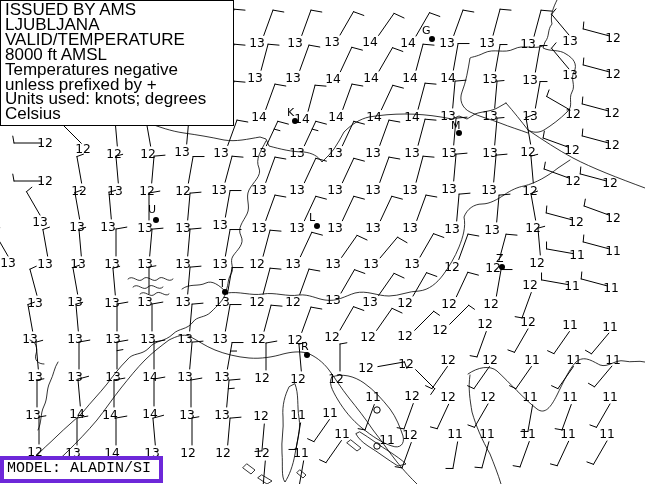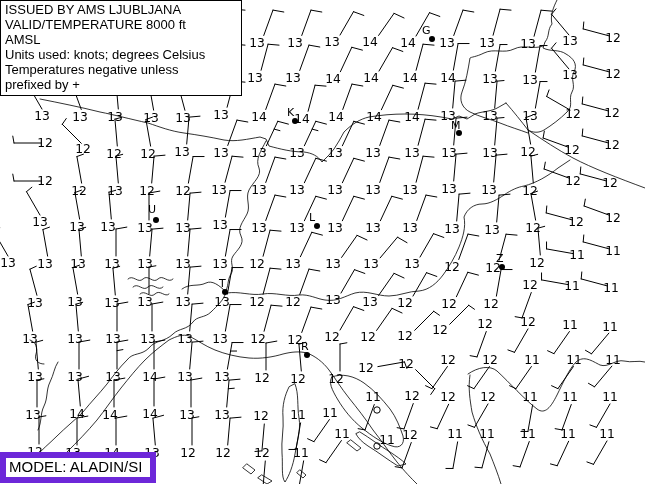--- a/index.html
+++ b/index.html
@@ -2,23 +2,23 @@
 <html><head>
 <meta charset="utf-8">
 <style>
   html,body{margin:0;padding:0;background:#fff;}
   #canvas{position:relative;width:645px;height:484px;background:#ffffff;overflow:hidden;
           font-family:"Liberation Sans",sans-serif;}
   #map-svg{position:absolute;left:0;top:0;}
   #map-svg text{font-family:"DejaVu Sans","Liberation Sans",sans-serif;font-size:12.3px;fill:#000;}
   #map-svg text.city{font-size:11px;}
   .info-box{position:absolute;left:0;top:0;width:219px;background:#fff;border:1px solid #000;
-            padding:2px 17px 3px 4px;font-size:13px;line-height:14.9px;color:#000;z-index:2;}
-  .model-box{position:absolute;left:0;bottom:1px;background:#fff;border:6px solid #6d28d9;
-             padding:0 8px 2px 3px;font-size:15px;color:#000;z-index:2;white-space:nowrap;}
+            padding:2px 9px 3px 4px;font-size:17px;line-height:14.9px;color:#000;z-index:2;}
+  .model-box{position:absolute;left:0;bottom:1px;background:#fff;border:4px solid #6d28d9;
+             padding:0 8px 2px 3px;font-size:15px;color:#000;z-index:2;white-space:nowrap;font-family:Liberation Mono, monospace;}
   .b{font-weight:normal;}
 </style>
 </head>
 <body>
 
 <div id="canvas">
 
   <svg id="map-svg" width="645" height="484" viewBox="0 0 645 484">
     <g id="geo-layer" fill="none" stroke="#000" stroke-width="0.8" stroke-linecap="round">
         <path d="M40,99 C60,103 80,107 100,112 C115,115 130,119 148,123 C160,127 170,131 184,133 C198,135 210,137 224,140 C236,142 248,139 260,137 L266,139 L269,146 C280,149 292,152 304,152 C312,153 318,156 322,162 L329,155 L334,149 L339,141 L344,132 C352,124 360,119 369,117 C381,115 393,114 405,114 C417,114 429,115 441,117 L452,119 L459,116 L467,119 L475,114 C483,111 491,112 499,107 L506,103"></path>
@@ -1361,21 +1361,21 @@
           <circle cx="307" cy="355" r="3" fill="#000000"></circle>
         </g>
         <circle cx="377" cy="410" r="3.2" fill="none" stroke="#000000" stroke-width="1"></circle>
         <circle cx="377" cy="446" r="3.2" fill="none" stroke="#000000" stroke-width="1"></circle>
       </g>
   </svg>
 
   <div class="info-box">
     <div>ISSUED BY AMS LJUBLJANA</div>
     <div><span>VALID/TEMPERATURE </span><span class="b">8000 ft AMSL</span></div>
+    <div>Temperatures negative unless prefixed by +</div>
     <div>Units used: knots; degrees Celsius</div>
-    <div>Temperatures negative unless prefixed by +</div>
   </div>
 
   <div class="model-box">
     <span>MODEL: ALADIN/SI</span>
   </div>
 
 </div>
 
 </body></html>

